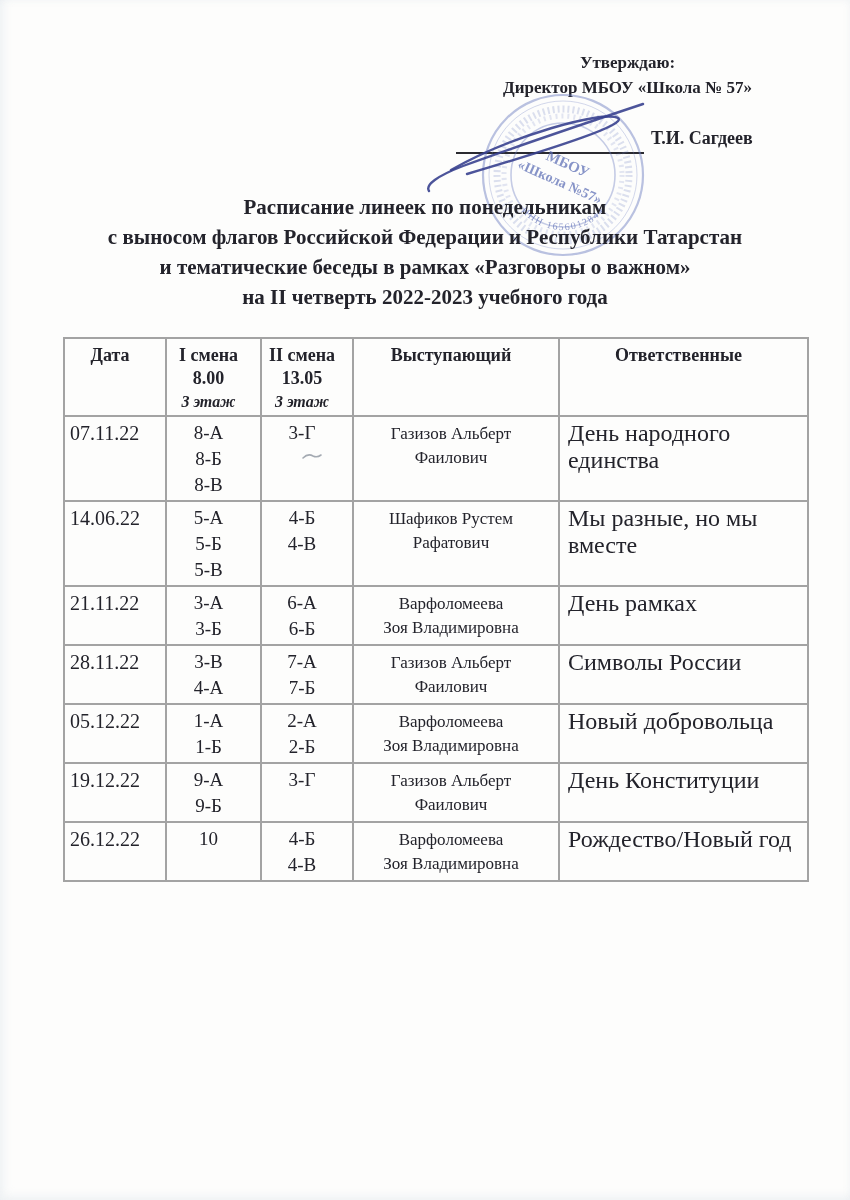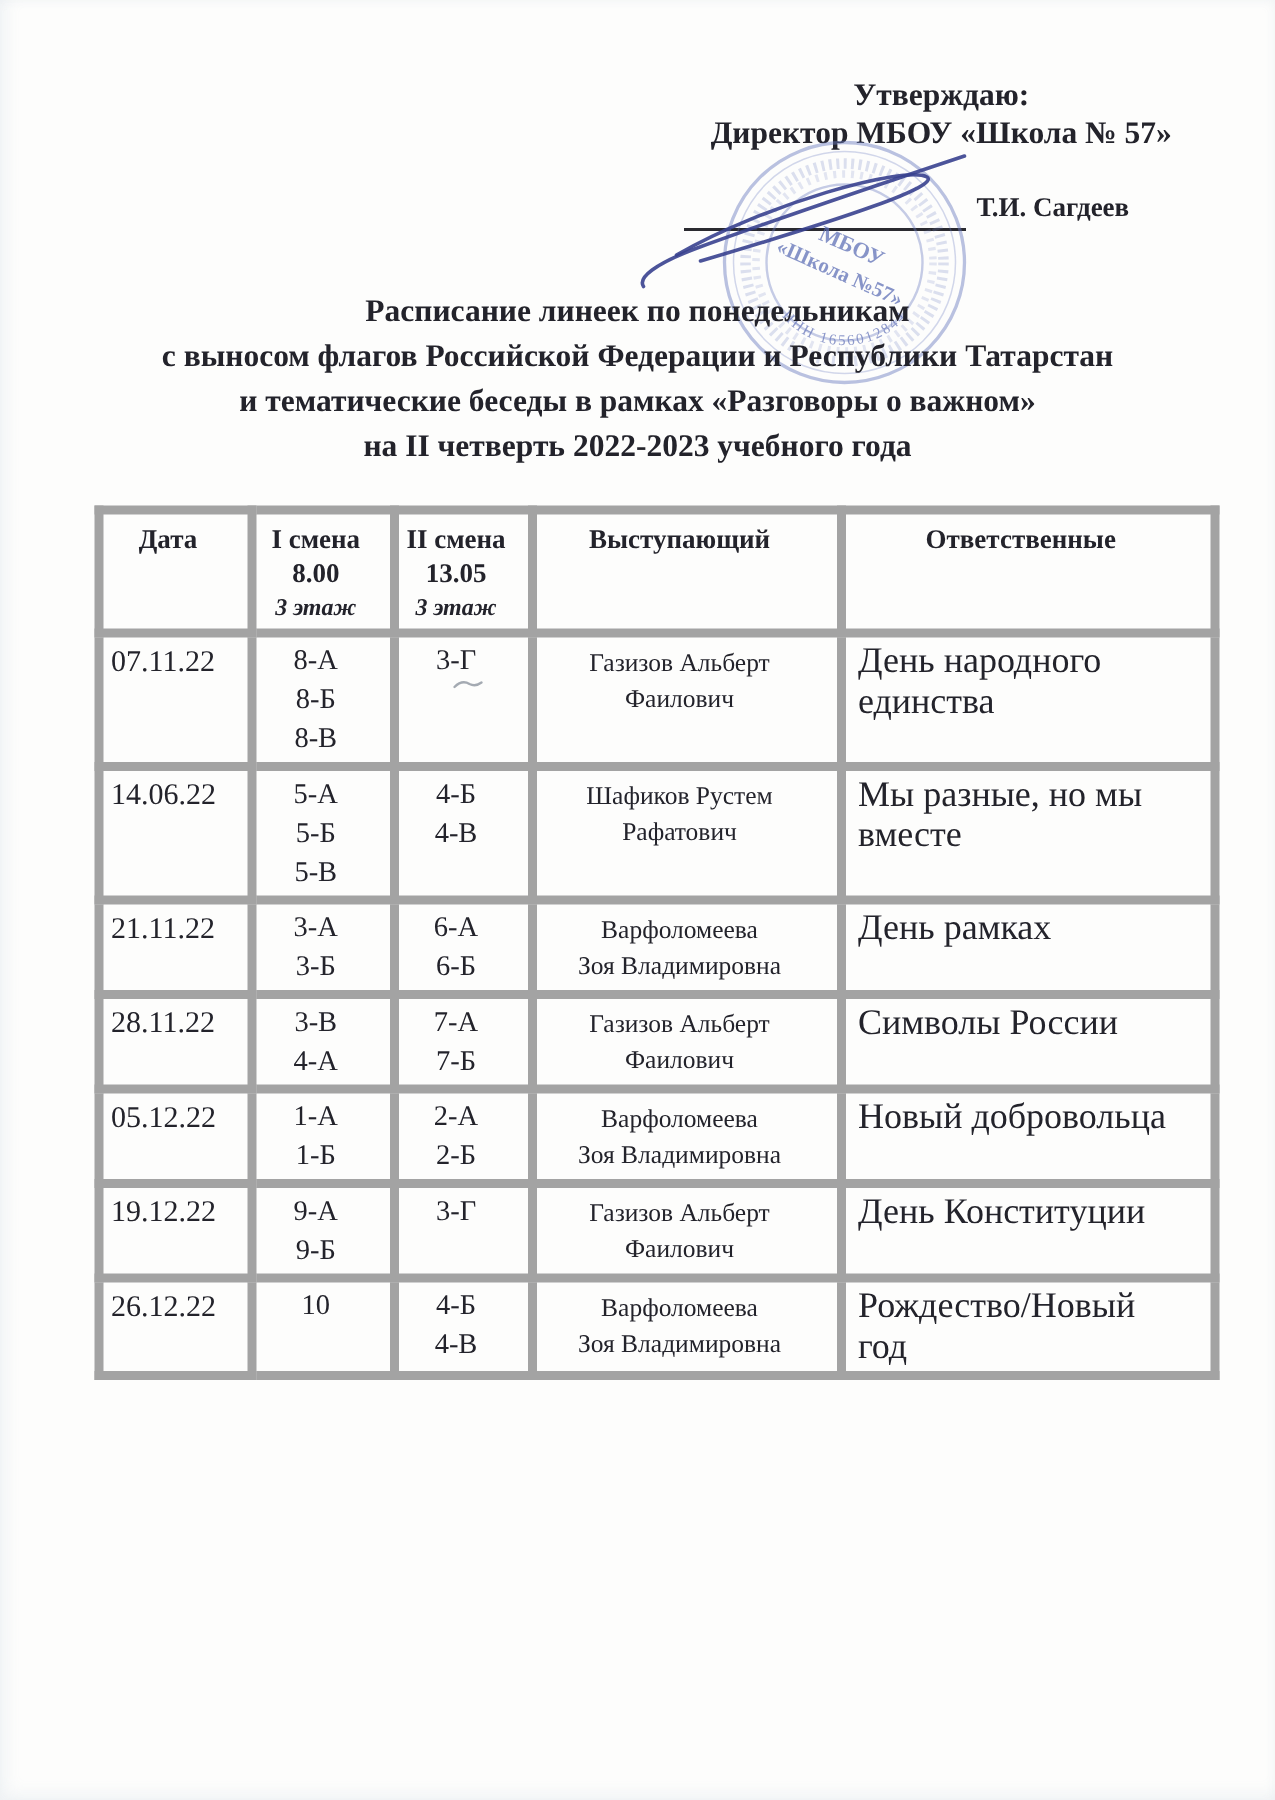--- a/index.html
+++ b/index.html
@@ -9,21 +9,21 @@
     margin:0 auto;
     background:#fdfdfc;
     overflow:hidden;
     font-family:"Liberation Serif","DejaVu Serif",serif;
     color:#23232b;
     box-shadow:inset 4px -4px 10px rgba(150,170,195,.12), inset -2px 2px 6px rgba(150,170,195,.06);
   }
   
   .approval{
     position:absolute;left:455px;top:52px;width:345px;
-    text-align:center;font-weight:bold;font-size:21px;line-height:22px;
+    text-align:center;font-weight:bold;font-size:17px;line-height:22px;
   }
   .approval .director{margin-top:3px;}
   .sig-underline{
     position:absolute;left:456px;top:138px;width:188px;height:14px;
     border-bottom:2px solid #2a2a30;
   }
   .signatory{
     position:absolute;left:651px;top:128px;
     font-weight:bold;font-size:18px;
   }
@@ -35,21 +35,21 @@
     text-align:center;font-weight:bold;font-size:21px;line-height:30px;
     white-space:pre-line;
   }
   
   .schedule{
     position:absolute;left:63px;top:337px;
     border-collapse:collapse;table-layout:fixed;
     font-size:19px;
   }
   .schedule th,.schedule td{
-    border:6px solid #a3a3a3;
+    border:2px solid #a3a3a3;
     vertical-align:top;
     padding:3px 12px 2px 2px;
     white-space:pre-line;
   }
   .schedule th{font-weight:bold;font-size:18px;line-height:23px;text-align:center;padding-top:5px;}
   .schedule th .floor{font-style:italic;font-size:16px;font-weight:bold;}
   .schedule th.h-date,.schedule th.h-speaker,.schedule th.h-resp{padding-bottom:46px;}
   col.c-date{width:102px;}
   col.c-s1{width:95px;}
   col.c-s2{width:92px;}

